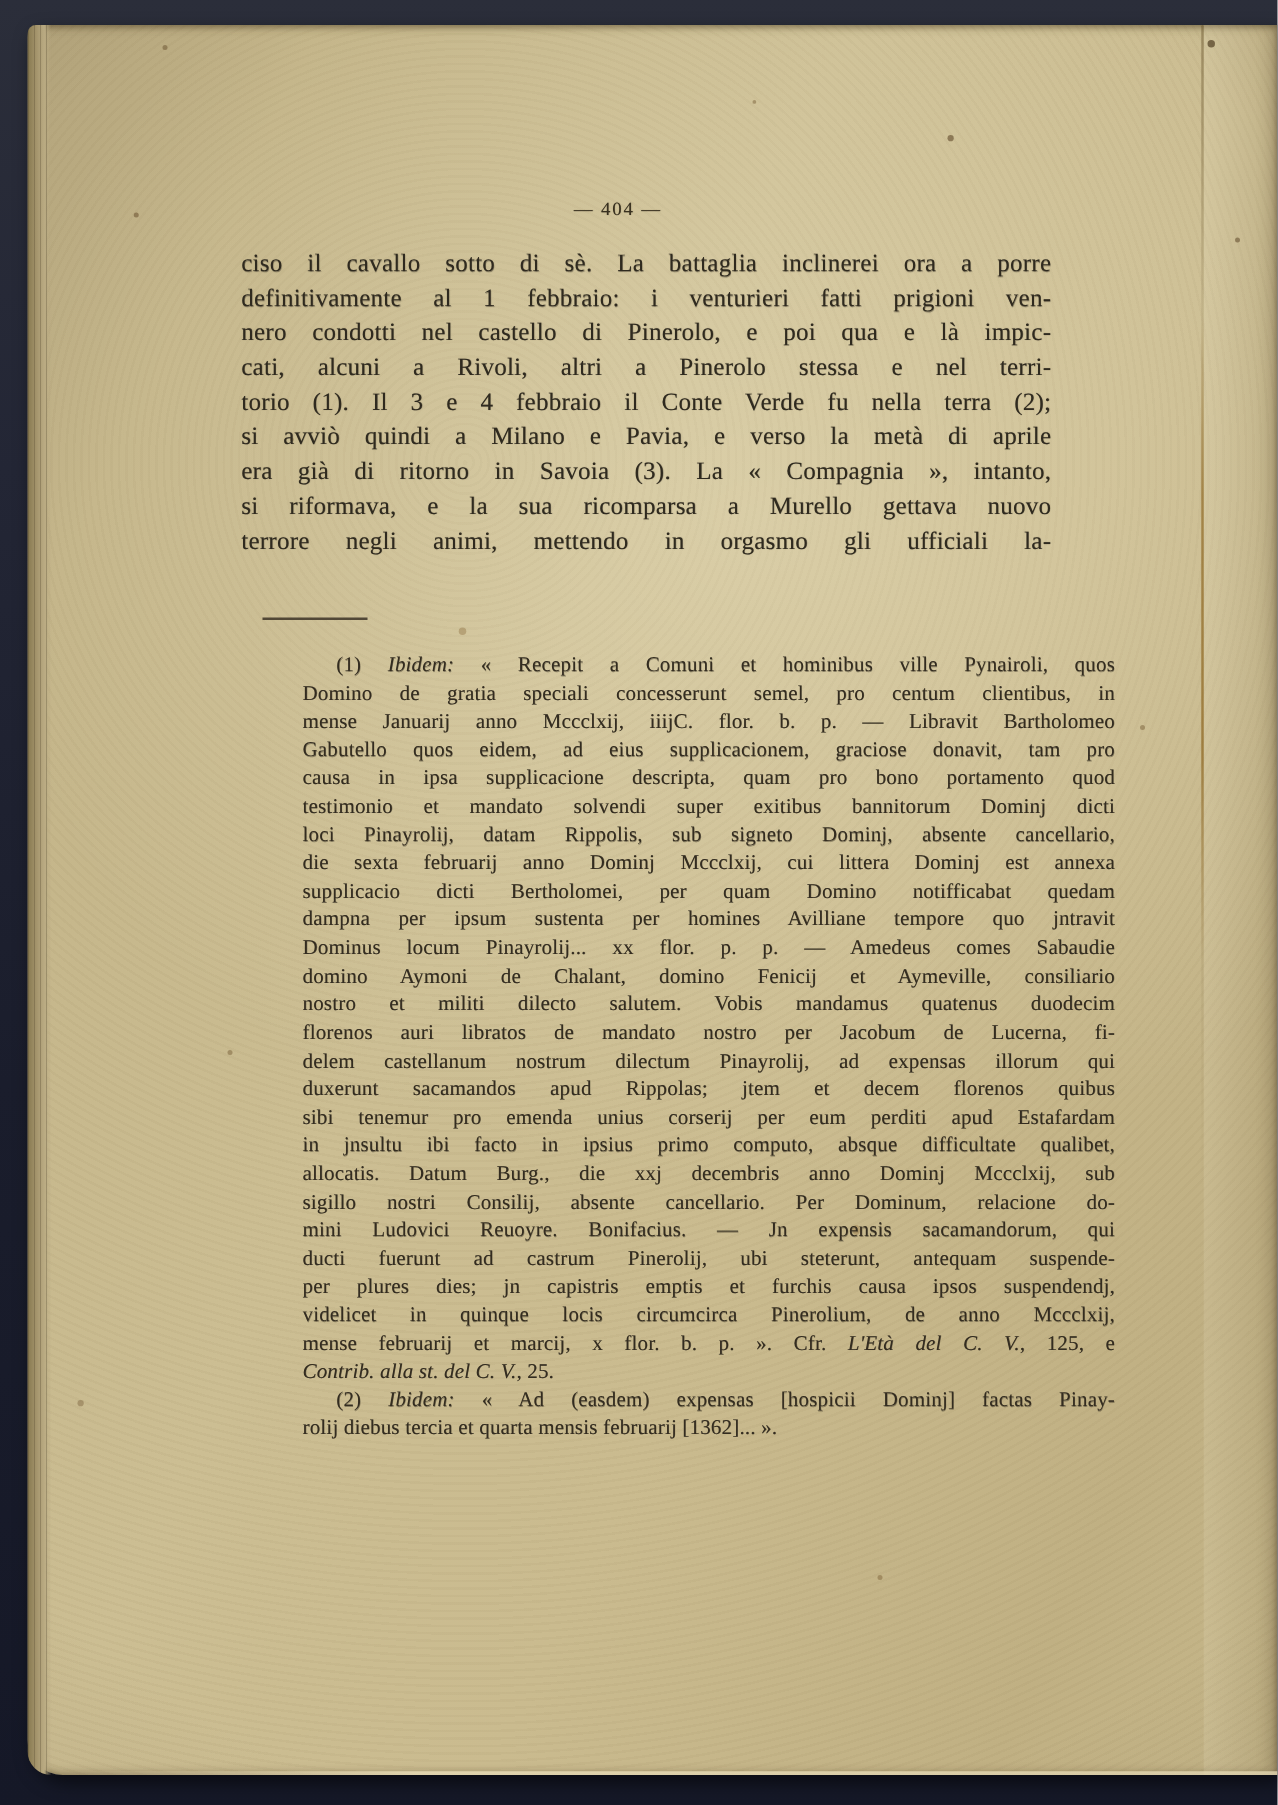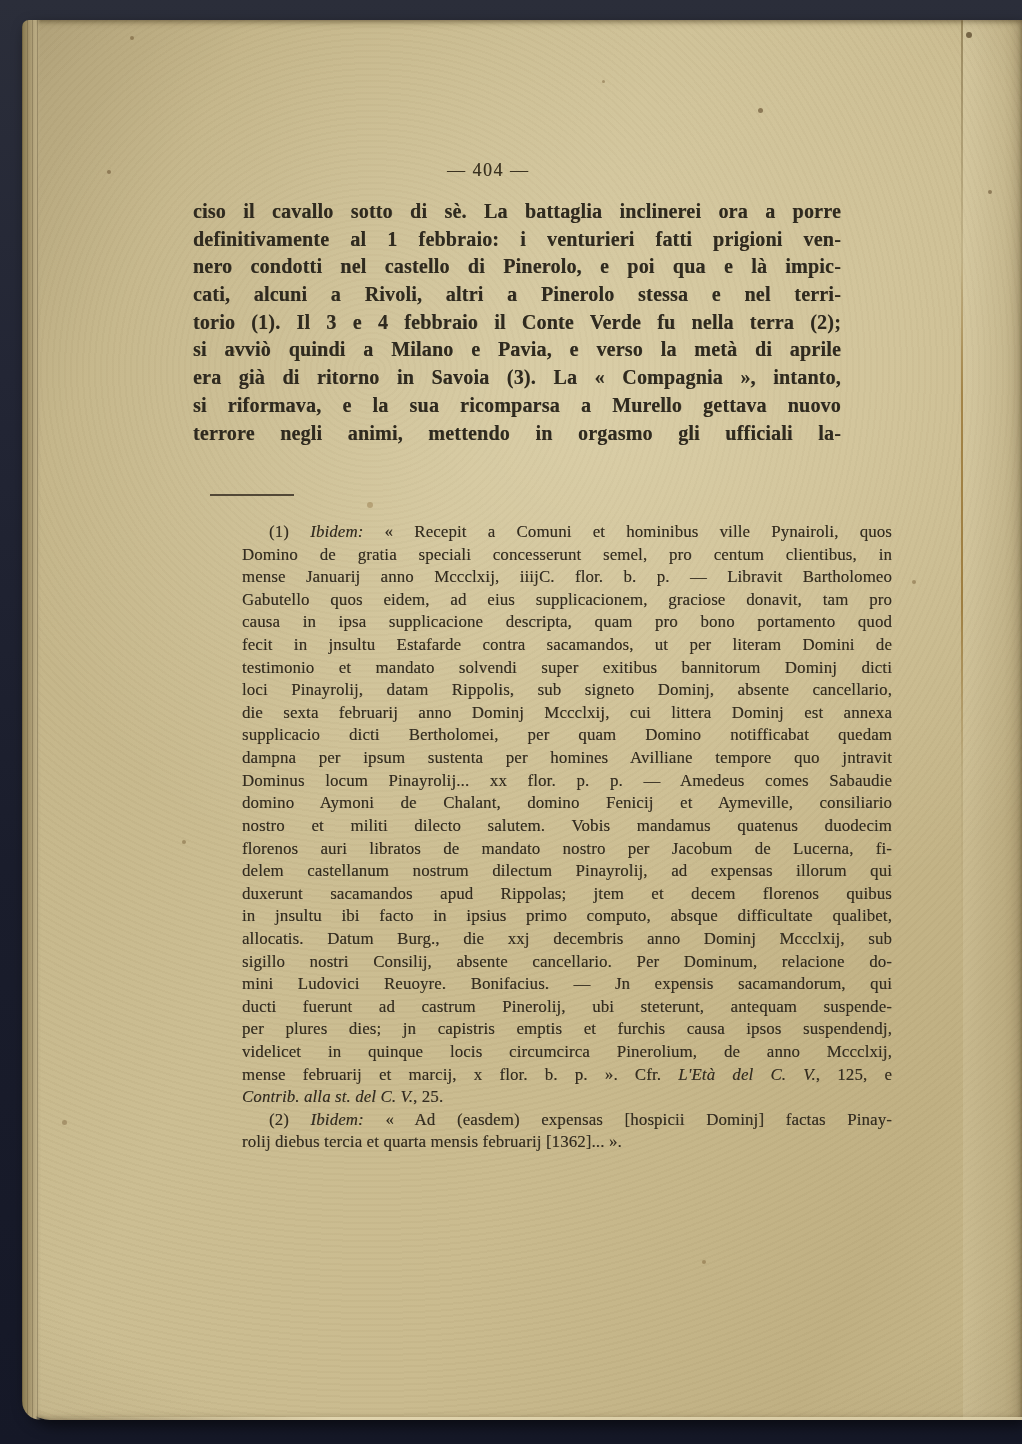--- a/index.html
+++ b/index.html
@@ -38,29 +38,29 @@
     background:linear-gradient(90deg, rgba(255,250,228,0.12), rgba(60,48,26,0.06) 85%);
   }
   .crease-line{
     position:absolute;left:939px;top:0;width:2px;height:940px;
     background:linear-gradient(180deg, rgba(105,85,45,0.50) 0%, rgba(105,85,45,0.12) 25%,
                rgba(140,100,30,0.65) 40%, rgba(140,100,30,0.70) 62%, rgba(105,85,45,0.10) 80%, rgba(105,85,45,0) 100%);
     border-radius:2px;
   }
   .speck{position:absolute;border-radius:50%;filter:blur(0.6px);}
   .page-number{
-    position:absolute;left:425px;top:140px;
-    font-size:18px;letter-spacing:1.5px;color:#38301f;
+    position:absolute;left:437px;top:140px;
+    font-size:15px;letter-spacing:1.5px;color:#38301f;
     text-shadow:0.3px 0.3px 0.6px rgba(56,48,31,0.55);
     white-space:nowrap;
   }
   .main-text{
     position:absolute;left:171px;top:178px;width:648px;
     font-size:20px;line-height:27.7px;letter-spacing:0.2px;
-    color:#2f2a1f;text-shadow:0.3px 0.3px 0.6px rgba(47,42,31,0.5);font-weight:bold;
+    color:#2f2a1f;text-shadow:0.3px 0.3px 0.6px rgba(47,42,31,0.5);
   }
   .footnote-rule{
     position:absolute;left:188px;top:474px;width:84px;height:0;
     border-top:2px solid rgba(60,50,38,0.85);
   }
   .footnotes{
     position:absolute;left:180px;top:501px;width:650px;
     font-size:16.8px;line-height:22.62px;letter-spacing:0.15px;
     color:#332c20;text-shadow:0.3px 0.3px 0.5px rgba(51,44,32,0.45);margin-left:40px;
   }
@@ -110,32 +110,32 @@
 
   <div class="footnote-rule"></div>
 
   <div class="footnotes">
     <div>
       <div class="line j ind"><span>(1) </span><span class="it">Ibidem:</span><span> « Recepit a Comuni et hominibus ville Pynairoli, quos</span></div>
       <div class="line j">Domino de gratia speciali concesserunt semel, pro centum clientibus, in</div>
       <div class="line j">mense Januarij anno Mccclxij, iiijC. flor. b. p. — Libravit Bartholomeo</div>
       <div class="line j">Gabutello quos eidem, ad eius supplicacionem, graciose donavit, tam pro</div>
       <div class="line j">causa in ipsa supplicacione descripta, quam pro bono portamento quod</div>
-      <div class="line j">fecit in jnsultu Estafarde contra sacamandos, ut per literam Domini de</div>
       <div class="line j">testimonio et mandato solvendi super exitibus bannitorum Dominj dicti</div>
       <div class="line j">loci Pinayrolij, datam Rippolis, sub signeto Dominj, absente cancellario,</div>
       <div class="line j">die sexta februarij anno Dominj Mccclxij, cui littera Dominj est annexa</div>
       <div class="line j">supplicacio dicti Bertholomei, per quam Domino notifficabat quedam</div>
       <div class="line j">dampna per ipsum sustenta per homines Avilliane tempore quo jntravit</div>
       <div class="line j">Dominus locum Pinayrolij... xx flor. p. p. — Amedeus comes Sabaudie</div>
       <div class="line j">domino Aymoni de Chalant, domino Fenicij et Aymeville, consiliario</div>
       <div class="line j">nostro et militi dilecto salutem. Vobis mandamus quatenus duodecim</div>
       <div class="line j">florenos auri libratos de mandato nostro per Jacobum de Lucerna, fi-</div>
       <div class="line j">delem castellanum nostrum dilectum Pinayrolij, ad expensas illorum qui</div>
       <div class="line j">duxerunt sacamandos apud Rippolas; jtem et decem florenos quibus</div>
+      <div class="line j">sibi tenemur pro emenda unius corserij per eum perditi apud Estafardam</div>
       <div class="line j">in jnsultu ibi facto in ipsius primo computo, absque difficultate qualibet,</div>
       <div class="line j">allocatis. Datum Burg., die xxj decembris anno Dominj Mccclxij, sub</div>
       <div class="line j">sigillo nostri Consilij, absente cancellario. Per Dominum, relacione do-</div>
       <div class="line j">mini Ludovici Reuoyre. Bonifacius. — Jn expensis sacamandorum, qui</div>
       <div class="line j">ducti fuerunt ad castrum Pinerolij, ubi steterunt, antequam suspende-</div>
       <div class="line j">per plures dies; jn capistris emptis et furchis causa ipsos suspendendj,</div>
       <div class="line j">videlicet in quinque locis circumcirca Pinerolium, de anno Mccclxij,</div>
       <div class="line j"><span>mense februarij et marcij, x flor. b. p. ». Cfr. </span><span class="it">L'Età del C. V.</span><span>, 125, e</span></div>
       <div class="line"><span class="it">Contrib. alla st. del C. V.</span><span>, 25.</span></div>
     </div>

